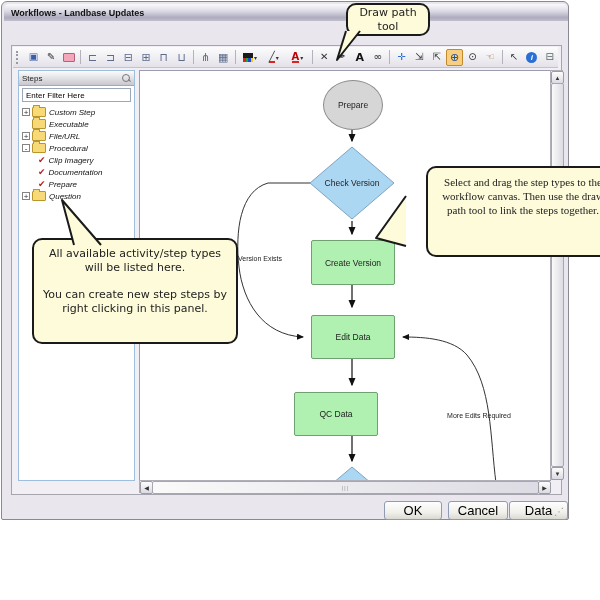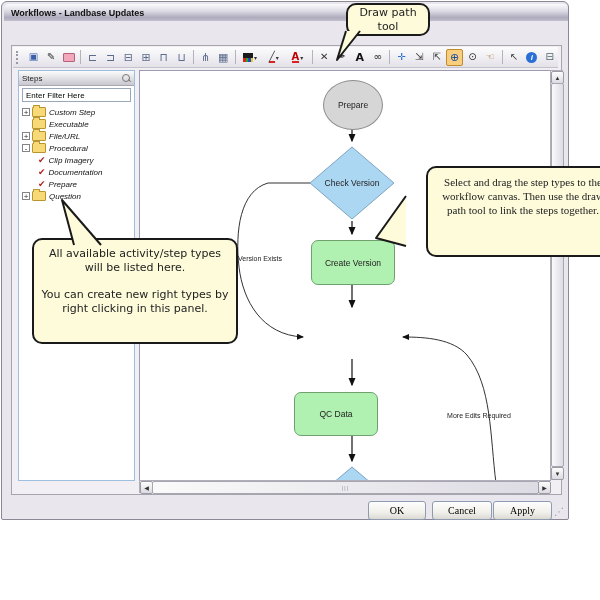--- a/index.html
+++ b/index.html
@@ -77,40 +77,40 @@
 
   
   #canvas{left:137px;top:68px;width:410px;height:409px;background:#fff;border:1px solid #9c9bb0;
           box-sizing:content-box;overflow:hidden;z-index:3;}
   #canvas svg{position:absolute;left:0;top:0;}
   .node{position:absolute;display:flex;align-items:center;justify-content:center;text-align:center;
         font-size:8.5px;color:#222;z-index:2;}
   #node-prepare{left:183px;top:9px;width:58px;height:48px;border-radius:50%;
         background:var(--node-gray);border:1px solid #8c8c8c;}
   #node-check-label{left:184px;top:97px;width:56px;height:30px;z-index:2;}
-  .greenrect{background:var(--node-green);border:1px solid #6fa06f;border-radius:7px;}
+  .greenrect{background:var(--node-green);border:1px solid #6fa06f;border-radius:2px;}
   #node-create{left:171px;top:169px;width:82px;height:43px;}
   #node-edit{left:171px;top:244px;width:82px;height:42px;}
   #node-qc{left:154px;top:321px;width:82px;height:42px;}
   .edge-label{position:absolute;font-size:7px;color:#222;text-align:center;z-index:2;}
 
   
   .sb{background:#efeef2;border:1px solid #b0aeb8;box-sizing:border-box;z-index:3;}
   .sbtn{position:absolute;background:linear-gradient(#fdfdfc,#dcdae2);border:1px solid #9d9ca6;
         border-radius:2px;font-size:6px;color:#333;display:flex;align-items:center;justify-content:center;}
   #vscroll{left:548px;top:68px;width:13px;height:410px;}
   #hscroll{left:137px;top:478px;width:411px;height:13px;}
   .sthumb{position:absolute;background:linear-gradient(90deg,#fafafa,#dddbe3);border:1px solid #a8a6b0;
         border-radius:2px;display:flex;align-items:center;justify-content:center;}
   .gripdots{font-size:5px;color:#8a8a94;letter-spacing:1px;}
 
   
-  .btn{position:absolute;height:17px;font-size:10px;color:#000;border:1px solid #8e9bb3;border-radius:3px;
-       background:linear-gradient(#fefefe,#f1f0ea 60%,#dcd9d3);font-family:Liberation Serif, serif;
-       display:flex;align-items:center;justify-content:center;z-index:3;}
+  .btn{position:absolute;height:17px;font-size:13px;color:#000;border:1px solid #8e9bb3;border-radius:3px;
+       background:linear-gradient(#fefefe,#f1f0ea 60%,#dcd9d3);font-family:Liberation Sans, sans-serif;
+       display:flex;align-items:center;justify-content:center;z-index:3;margin-left:16px;}
   #btn-ok{left:366px;top:499px;width:56px;}
   #btn-cancel{left:430px;top:499px;width:58px;}
   #btn-apply{left:491px;top:499px;width:57px;}
   #resize-grip{left:552px;top:504px;font-size:10px;color:#9a9aa4;z-index:3;}
 
   
   .callout{position:absolute;background:var(--callout-bg);border:2px solid #1a1a1a;border-radius:10px;
            z-index:44;box-sizing:border-box;text-align:center;color:#222;
            font-family:"DejaVu Sans", sans-serif;font-size:11px;line-height:14px;margin-left:24px;}
   #co-drawpath{left:322px;top:3px;width:84px;height:33px;padding-top:1px;}
@@ -299,20 +299,23 @@
       </svg>
       <div id="node-prepare" class="node">
           <span>Prepare</span>
         </div>
       <div id="node-check-label" class="node">
           <span>Check Version</span>
         </div>
       <div id="node-create" class="node greenrect">
           <span>Create Version</span>
         </div>
+      <div id="node-edit" class="node greenrect">
+          <span>Edit Data</span>
+        </div>
       <div id="node-qc" class="node greenrect">
           <span>QC Data</span>
         </div>
       <span class="edge-label" style="left:84px;top:184px;width:72px;">Version Exists</span>
       <span class="edge-label" style="left:299px;top:341px;width:80px;">More Edits Required</span>
     </div>
 
     <div id="vscroll" class="abs sb">
       <div class="sbtn" style="left:0px;top:0px;width:11px;height:11px;">▲</div>
       <div class="sthumb" style="left:0px;top:12px;width:11px;height:382px;"></div>
@@ -321,33 +324,33 @@
     <div id="hscroll" class="abs sb">
       <div class="sbtn" style="left:0px;top:0px;width:11px;height:11px;">◀</div>
       <div class="sthumb" style="left:12px;top:0px;width:385px;height:11px;">
           <span class="gripdots">|||</span>
         </div>
       <div class="sbtn" style="left:398px;top:0px;width:11px;height:11px;">▶</div>
     </div>
 
     <div id="btn-ok" class="btn">OK</div>
     <div id="btn-cancel" class="btn">Cancel</div>
-    <div id="btn-apply" class="btn">Apply</div>
+    <div id="btn-apply" class="btn">Data</div>
     <div id="resize-grip" class="abs">⋰</div>
   </div>
 
   <div id="co-drawpath" class="callout">
     <div>Draw path tool</div>
   </div>
   <div id="co-select" class="callout">
     <div>Select and drag the step types to the workflow canvas. Then use the draw path tool to link the steps together.</div>
   </div>
   <div id="co-steps" class="callout">
     <p>All available activity/step types will be listed here.</p>
-    <p>You can create new right types by right clicking in this panel.</p>
+    <p>You can create new step steps by right clicking in this panel.</p>
   </div>
 
   <svg id="tails" class="abs">
     <path d="M346,31 L337,60 L360,31" style="fill:var(--callout-bg)" stroke="#1a1a1a" stroke-width="2" stroke-linejoin="round"></path>
     <path d="M406,196 L376,238 L406,246" style="fill:var(--callout-bg)" stroke="#1a1a1a" stroke-width="2" stroke-linejoin="round"></path>
     <path d="M74,245 L62,200 L101,245" style="fill:var(--callout-bg)" stroke="#1a1a1a" stroke-width="2" stroke-linejoin="round"></path>
   </svg>
 
 </div>
 

